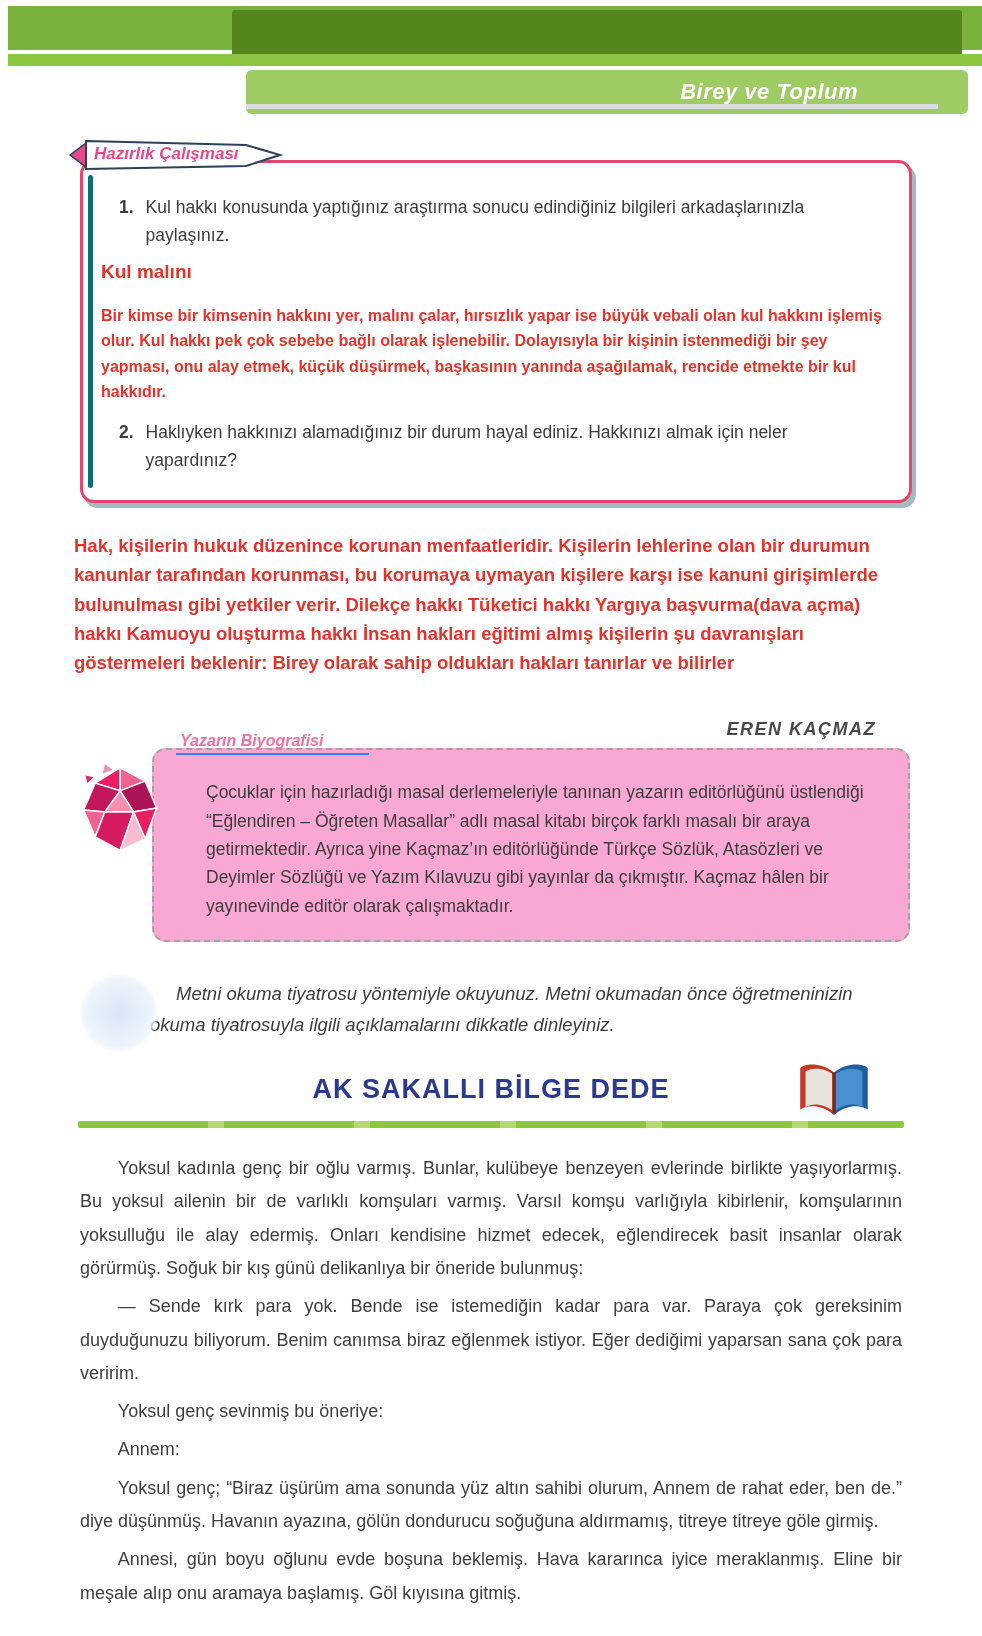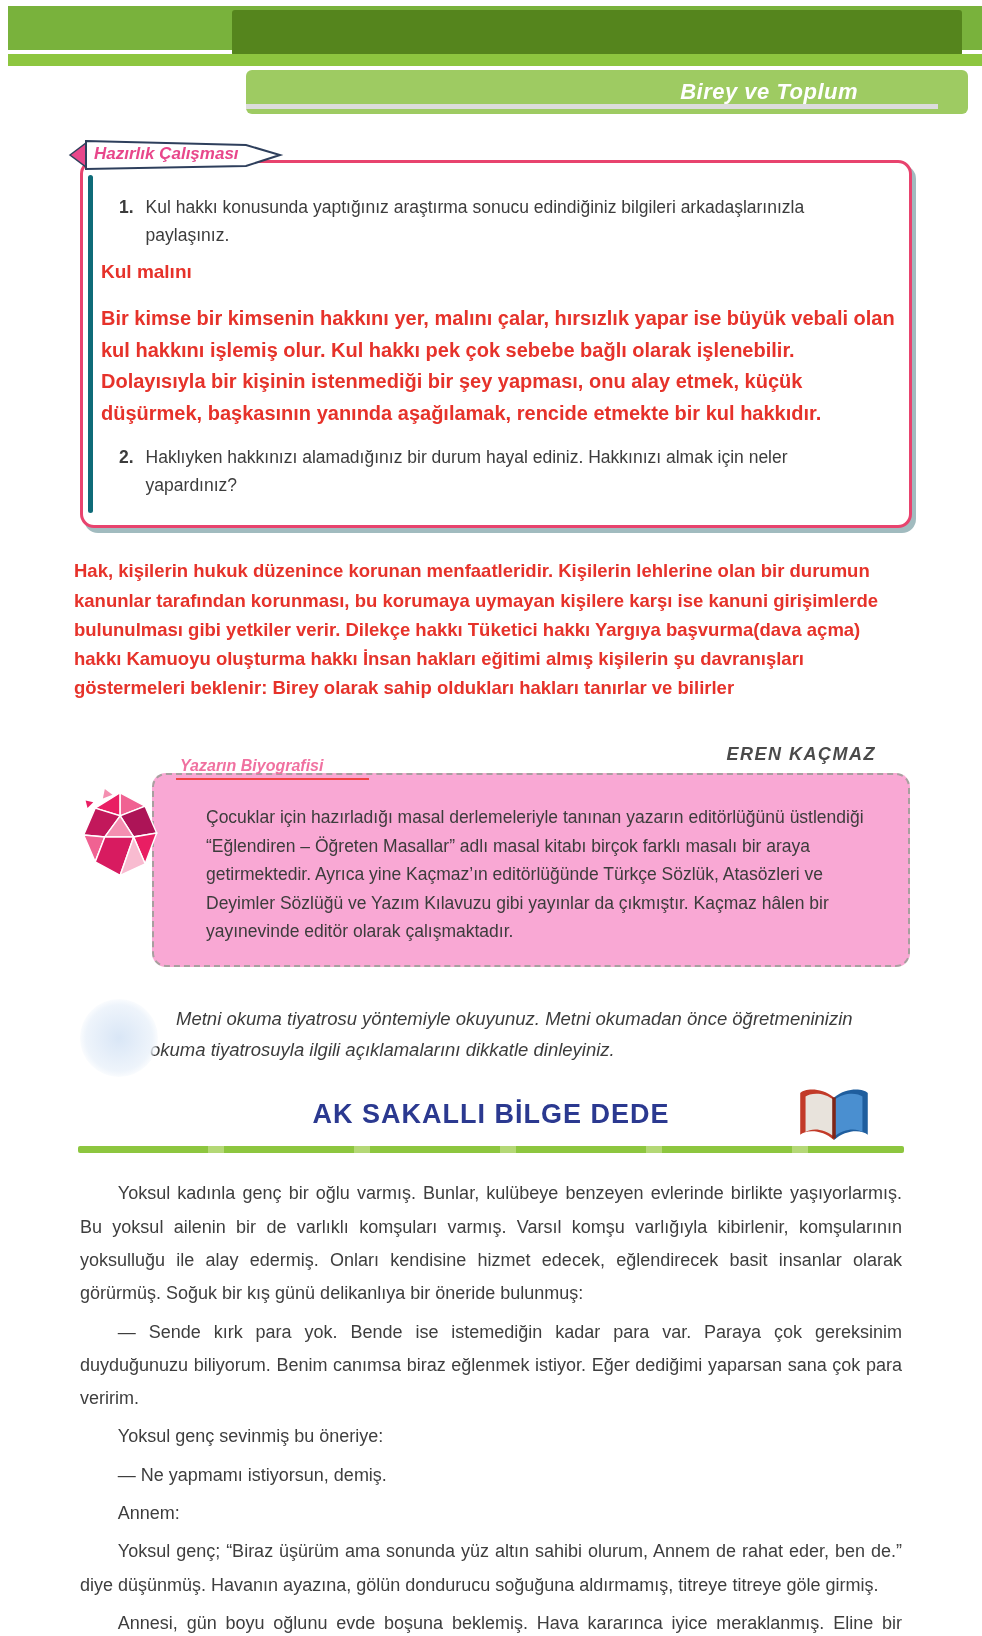--- a/index.html
+++ b/index.html
@@ -38,42 +38,42 @@
     background:#fff;
   }
   .prep-box::before {
     content:""; position:absolute; left:5px; top:12px; bottom:12px; width:5px;
     background:#0e6b78; border-radius:3px;
   }
   .q-item { display:flex; gap:12px; font-size:17.5px; color:#3c3c3c; line-height:1.6; margin:4px 0 8px; }
   .q-num { font-weight:bold; flex:0 0 auto; }
   .note-heading { color:#e6322a; font-weight:bold; font-size:19px; margin:12px 0 20px -18px; }
   .note-text {
-    color:#e6322a; font-weight:bold; font-size:20px; line-height:1.58;
+    color:#e6322a; font-weight:bold; font-size:16px; line-height:1.58;
     margin:0 -16px 14px -18px;
   }
 
   
   .hak-par {
     color:#e6322a; font-weight:bold; font-size:18.5px; line-height:1.58;
     margin:28px 72px 14px 74px;
   }
 
   
   .bio-sec { position:relative; margin:42px 72px 0 80px; }
   .author-name {
     text-align:right; font-style:italic; font-weight:bold; color:#4a4a4a;
     font-size:18px; letter-spacing:1.5px; margin:0 34px 8px 0;
   }
   .bio-body { position:relative; }
   .bio-icon { position:absolute; left:-4px; top:14px; width:96px; height:96px; z-index:2; }
   .bio-label {
     position:absolute; left:96px; top:-16px; z-index:2;
     color:#f071a0; font-style:italic; font-weight:bold; font-size:16px;
-    border-bottom:2px solid #ef4444; padding:0 46px 3px 4px; background:transparent;
+    border-bottom:2px solid #3b82f6; padding:0 46px 3px 4px; background:transparent;
   }
   .bio-box {
     margin-left:72px; background:#f9a8d4; border:2px dashed #a89f9f; border-radius:14px;
     padding:28px 28px 20px 52px; font-size:17.5px; line-height:1.62; color:#3c3c3c;
   }
 
   
   .instruction-wrap { position:relative; margin:36px 118px 0 150px; }
   .instr-blob {
     position:absolute; left:-70px; top:-4px; width:78px; height:78px; border-radius:50%;
@@ -191,21 +191,20 @@
 
 <main class="story">
   <div>
 
       <p class="sp">Yoksul kadınla genç bir oğlu varmış. Bunlar, kulübeye benzeyen evlerinde birlikte yaşıyorlarmış. Bu yoksul ailenin bir de varlıklı komşuları varmış. Varsıl komşu varlığıyla kibirlenir, komşularının yoksulluğu ile alay edermiş. Onları kendisine hizmet edecek, eğlendirecek basit insanlar olarak görürmüş. Soğuk bir kış günü delikanlıya bir öneride bulunmuş:</p>
 
       <p class="sp">— Sende kırk para yok. Bende ise istemediğin kadar para var. Paraya çok gereksinim duyduğunuzu biliyorum. Benim canımsa biraz eğlenmek istiyor. Eğer dediğimi yaparsan sana çok para veririm.</p>
 
       <p class="sp">Yoksul genç sevinmiş bu öneriye:</p>
 
-      <p class="sp">— Ne yapmamı istiyorsun, demiş.</p>
 
       <p class="sp">Annem:</p>
 
 
       <p class="sp">Yoksul genç; “Biraz üşürüm ama sonunda yüz altın sahibi olurum, Annem de rahat eder, ben de.” diye düşünmüş. Havanın ayazına, gölün dondurucu soğuğuna aldırmamış, titreye titreye göle girmiş.</p>
 
       <p class="sp">Annesi, gün boyu oğlunu evde boşuna beklemiş. Hava kararınca iyice meraklanmış. Eline bir meşale alıp onu aramaya başlamış. Göl kıyısına gitmiş.</p>
 
     </div>
 

